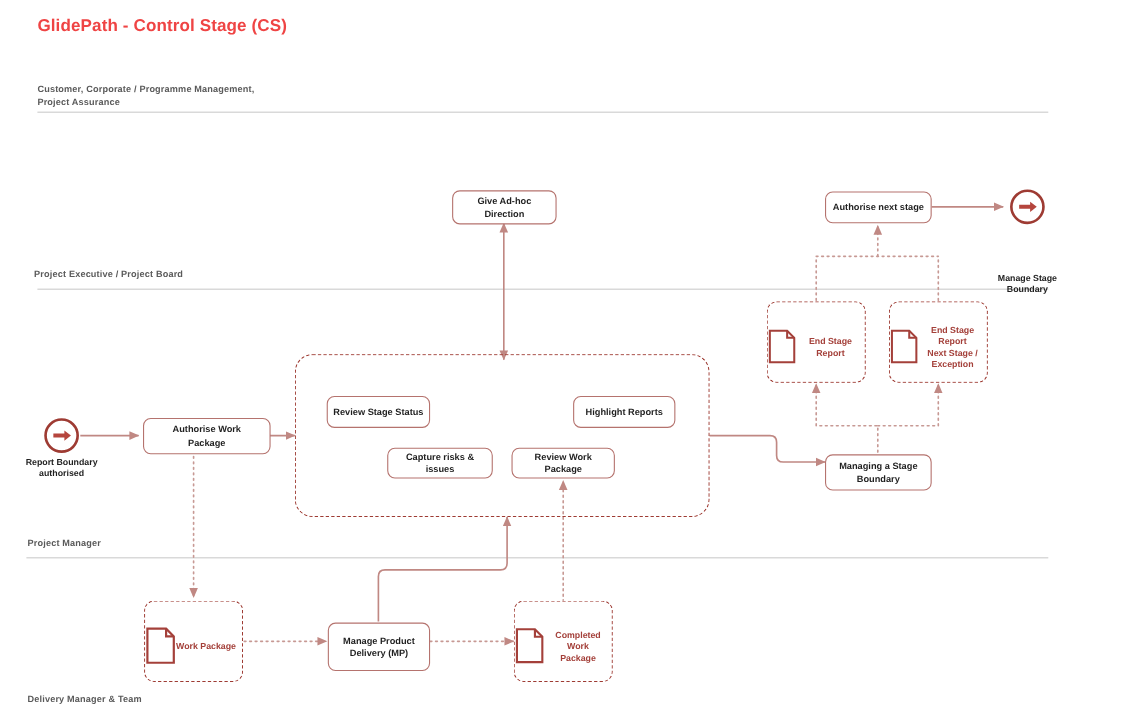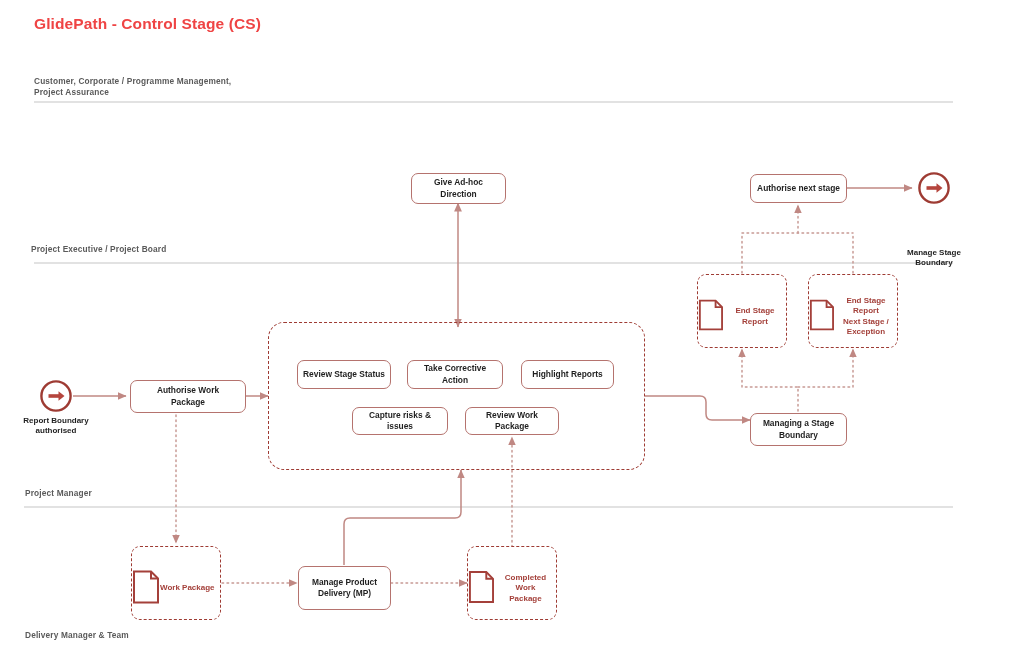--- a/index.html
+++ b/index.html
@@ -204,21 +204,20 @@
 
   <div class="node activity" style="left:411px; top:173px; width:95px; height:31px;">Give Ad-hoc Direction</div>
 
   <div class="node activity" style="left:750px; top:174px; width:97px; height:29px;">Authorise next stage</div>
 
   <div class="node activity" style="left:130px; top:380px; width:116px; height:33px;">Authorise Work
 Package</div>
 
   <div class="node activity" style="left:297px; top:360px; width:94px; height:29px;">Review Stage Status</div>
 
-  <div class="node activity" style="left:407px; top:360px; width:96px; height:29px;">Take Corrective Action</div>
 
   <div class="node activity" style="left:521px; top:360px; width:93px; height:29px;">Highlight Reports</div>
 
   <div class="node activity" style="left:352px; top:407px; width:96px; height:28px;">Capture risks &amp; issues</div>
 
   <div class="node activity" style="left:465px; top:407px; width:94px; height:28px;">Review Work Package</div>
 
   <div class="node activity" style="left:750px; top:413px; width:97px; height:33px;">Managing a Stage
 Boundary</div>
 

